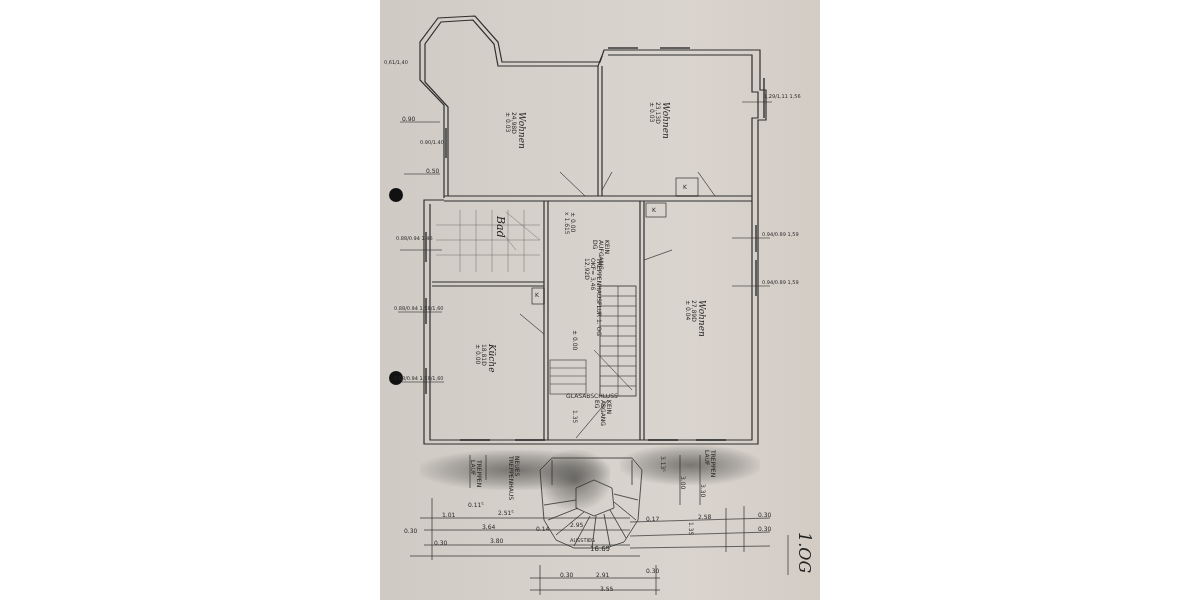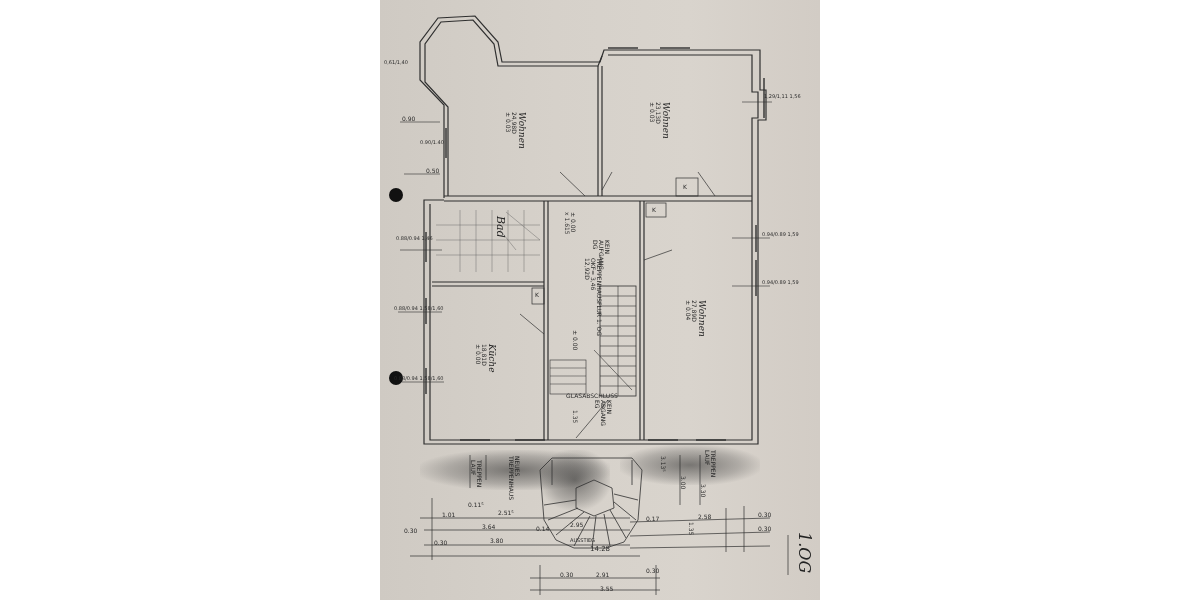--- a/index.html
+++ b/index.html
@@ -212,21 +212,21 @@
 
   <div class="lbl" style="left:62px;top:512px;">1.01</div>
   <div class="lbl" style="left:88px;top:502px;">0.11⁵</div>
   <div class="lbl" style="left:118px;top:510px;">2.51⁵</div>
   <div class="lbl" style="left:102px;top:524px;">3.64</div>
   <div class="lbl" style="left:110px;top:538px;">3.80</div>
   <div class="lbl" style="left:24px;top:528px;">0.30</div>
   <div class="lbl" style="left:54px;top:540px;">0.30</div>
   <div class="lbl" style="left:156px;top:526px;">0.14</div>
   <div class="lbl" style="left:190px;top:522px;">2.95</div>
-  <div class="lbl" style="left:210px;top:546px;font-size:7px;">14.28</div>
+  <div class="lbl" style="left:210px;top:546px;font-size:7px;">16.69</div>
   <div class="lbl" style="left:266px;top:516px;">0.17</div>
   <div class="lbl" style="left:318px;top:514px;">2.58</div>
   <div class="lbl" style="left:378px;top:512px;">0.30</div>
   <div class="lbl" style="left:378px;top:526px;">0.30</div>
   <div class="lbl" style="left:180px;top:572px;">0.30</div>
   <div class="lbl" style="left:216px;top:572px;">2.91</div>
   <div class="lbl" style="left:266px;top:568px;">0.30</div>
   <div class="lbl" style="left:220px;top:586px;">3.55</div>
   <div class="lbl rot" style="left:198px;top:410px;transform:rotate(90deg);">1.35</div>
   <div class="lbl rot" style="left:286px;top:456px;transform:rotate(90deg);">3.13⁵</div>

